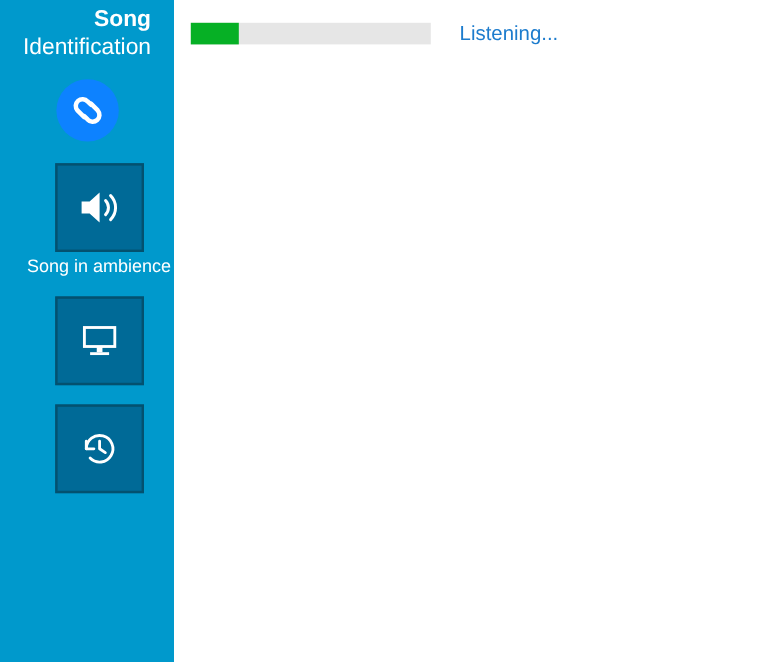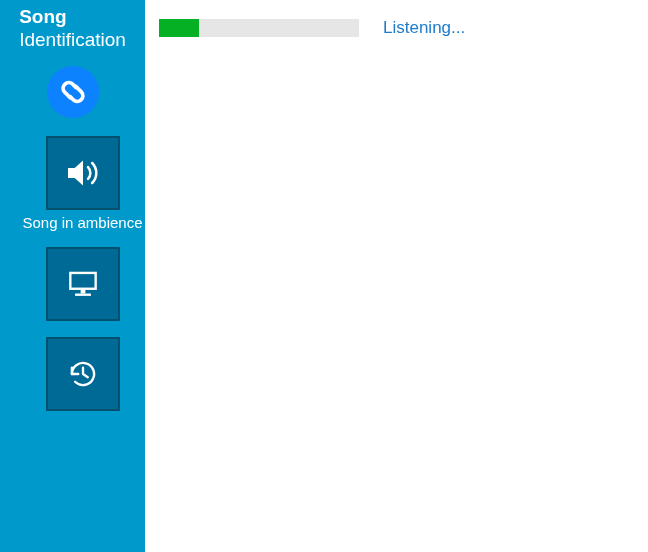--- a/index.html
+++ b/index.html
@@ -7,21 +7,21 @@
   .app { display: flex; width: 648px; height: 552px; }
   .sidebar {
     width: 145px;
     background: #0099cc;
     color: #fff;
     display: flex;
     flex-direction: column;
     align-items: center;
     padding-top: 6px;
   }
-  .sidebar-title { text-align: left; line-height: 1.2; font-size: 19px; }
+  .sidebar-title { text-align: right; line-height: 1.2; font-size: 19px; }
   .sidebar-title .line1 { font-weight: 600; }
   .sidebar-title .line2 { font-weight: 300; }
   .logo-wrap { margin-top: 14px; margin-bottom: 18px; }
   .logo {
     width: 52px; height: 52px; border-radius: 50%;
     background: #0d82ff;
     display: flex; align-items: center; justify-content: center;
   }
   .nav { display: flex; flex-direction: column; align-items: center; gap: 16px; margin-left: 20px; }
   .nav-item { display: flex; flex-direction: column; align-items: center; cursor: pointer; }

